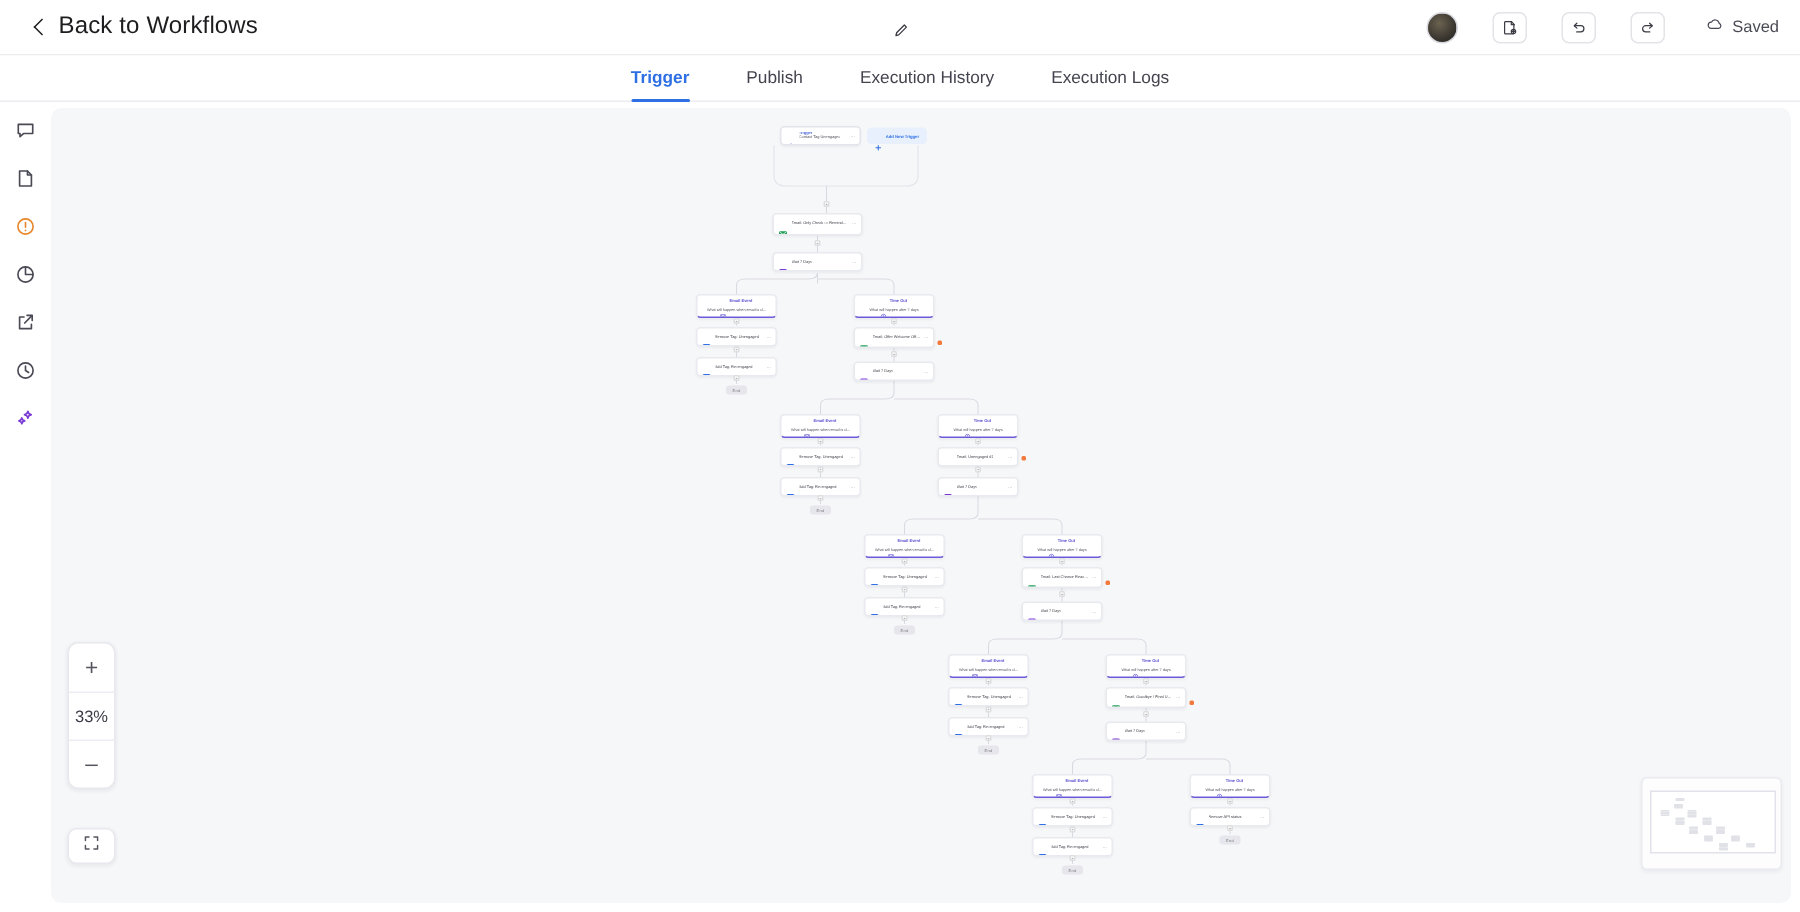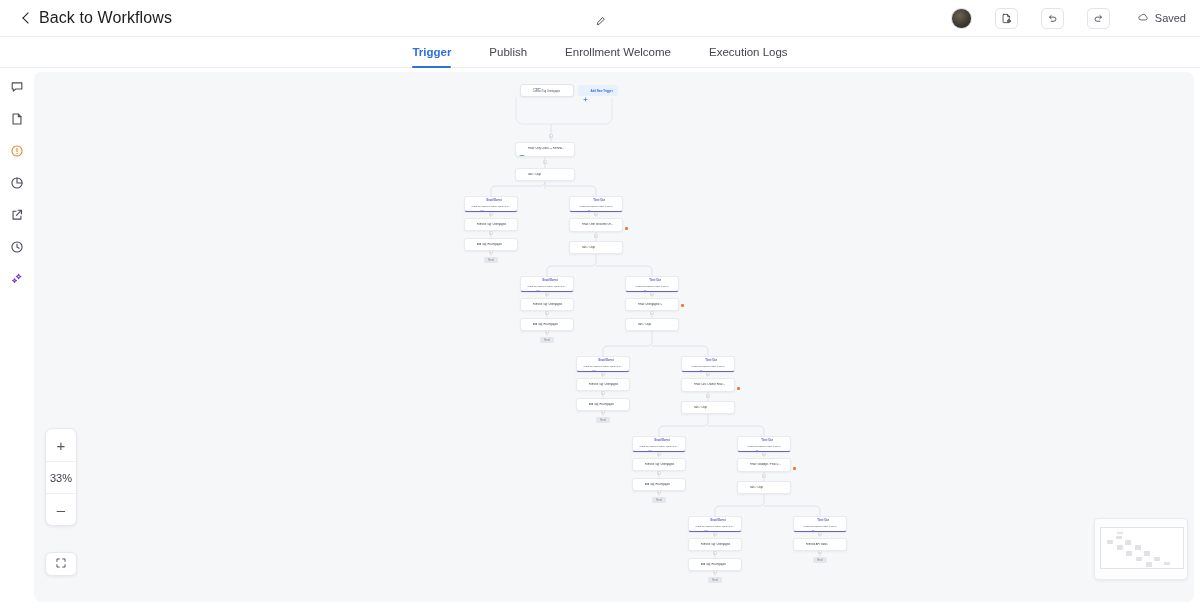--- a/index.html
+++ b/index.html
@@ -278,21 +278,21 @@
       </span>
       <span>Saved</span>
     </div>
   </div>
 </div>
 
 <div class="tabbar">
   <div class="tabs">
     <div class="tab active">Trigger</div>
     <div class="tab">Publish</div>
-    <div class="tab">Enrollment Welcome</div>
+    <div class="tab">Execution History</div>
     <div class="tab">Execution Logs</div>
   </div>
 </div>
 
 <div class="body-wrap">
 
   <div class="rail">
     <span class="rail-icon">
       <svg viewBox="0 0 16 16" width="14" height="14" fill="none" stroke="#4a4a55" stroke-width="1.25" stroke-linecap="round" stroke-linejoin="round">
         <path d="M2.5 3.3h11v7h-7l-2.7 2.4v-2.4H2.5z"></path>

